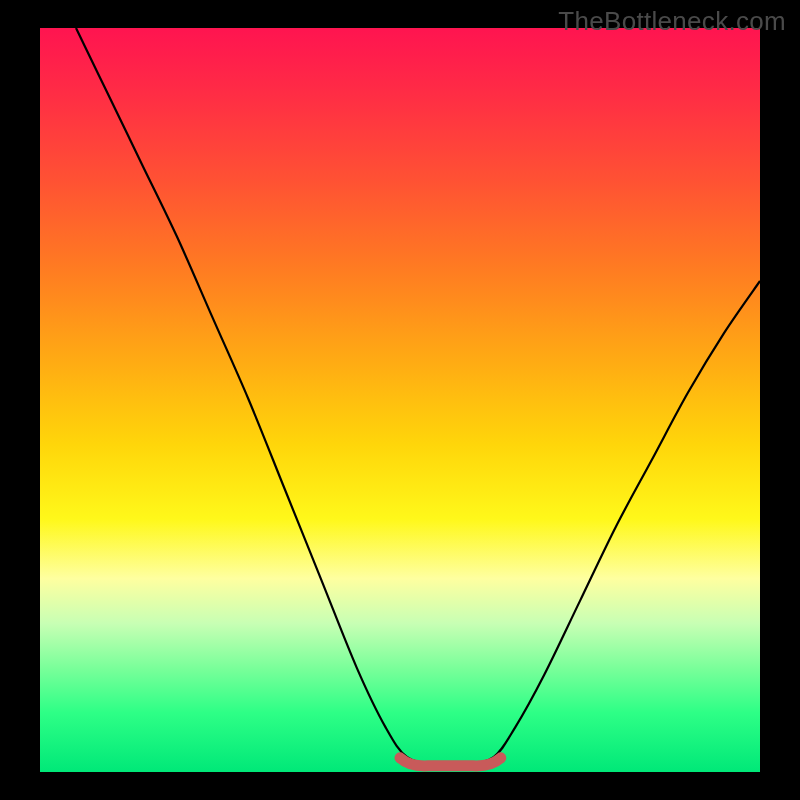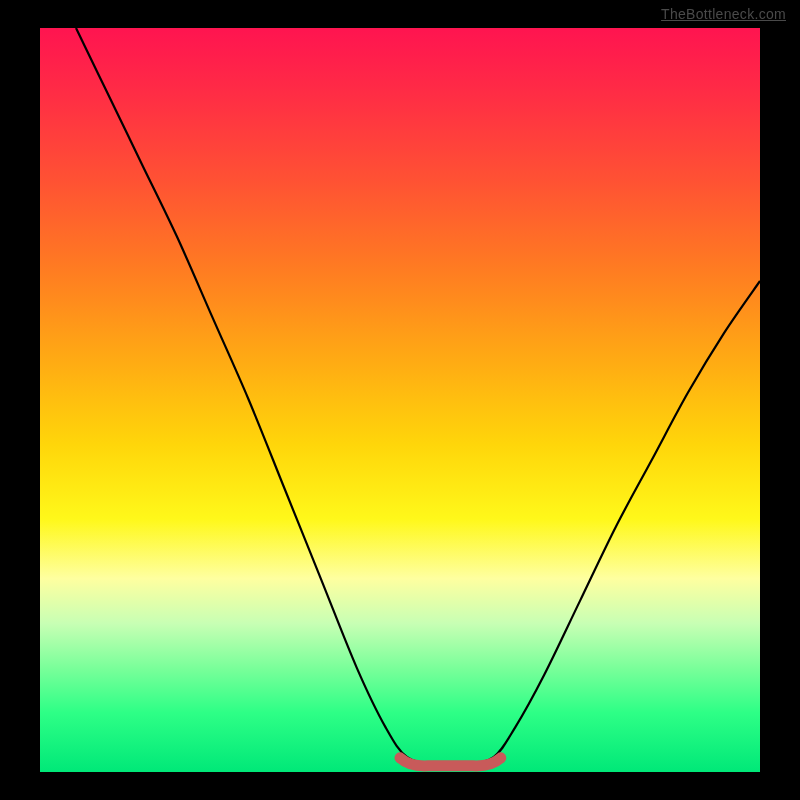--- a/index.html
+++ b/index.html
@@ -9,25 +9,24 @@
     background: #000;
     position: relative;
     font-family: Arial, sans-serif;
     overflow: hidden;
   }
   .watermark {
     position: absolute;
     top: 6px;
     right: 14px;
     color: #4a4a4a;
-    font-size: 14px;
+    font-size: 26px;
     font-weight: 500;
     z-index: 10;
     letter-spacing: 0.3px;
-    text-decoration: underline;
   }
   .plot-area {
     position: absolute;
     left: 40px;
     top: 28px;
     width: 720px;
     height: 744px;
     overflow: hidden;
   }
   .gradient-bg {

